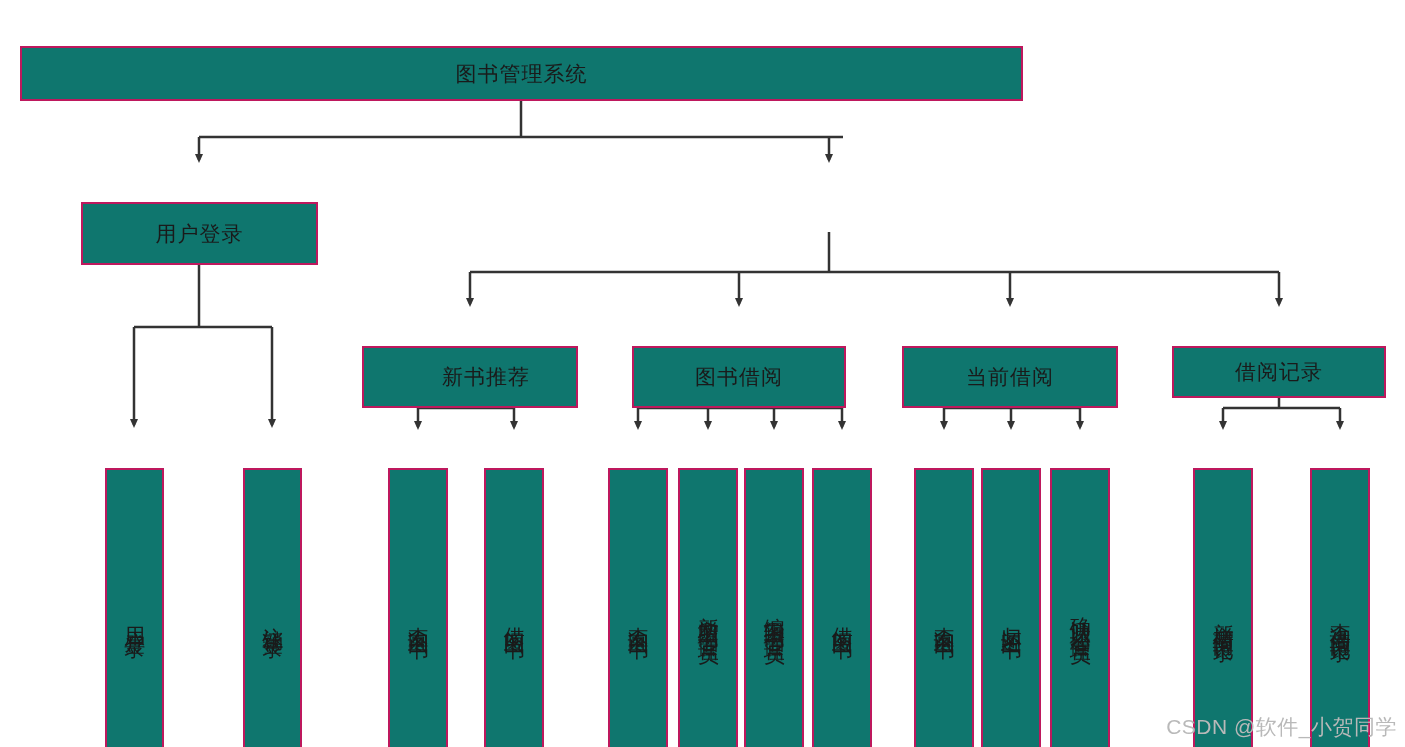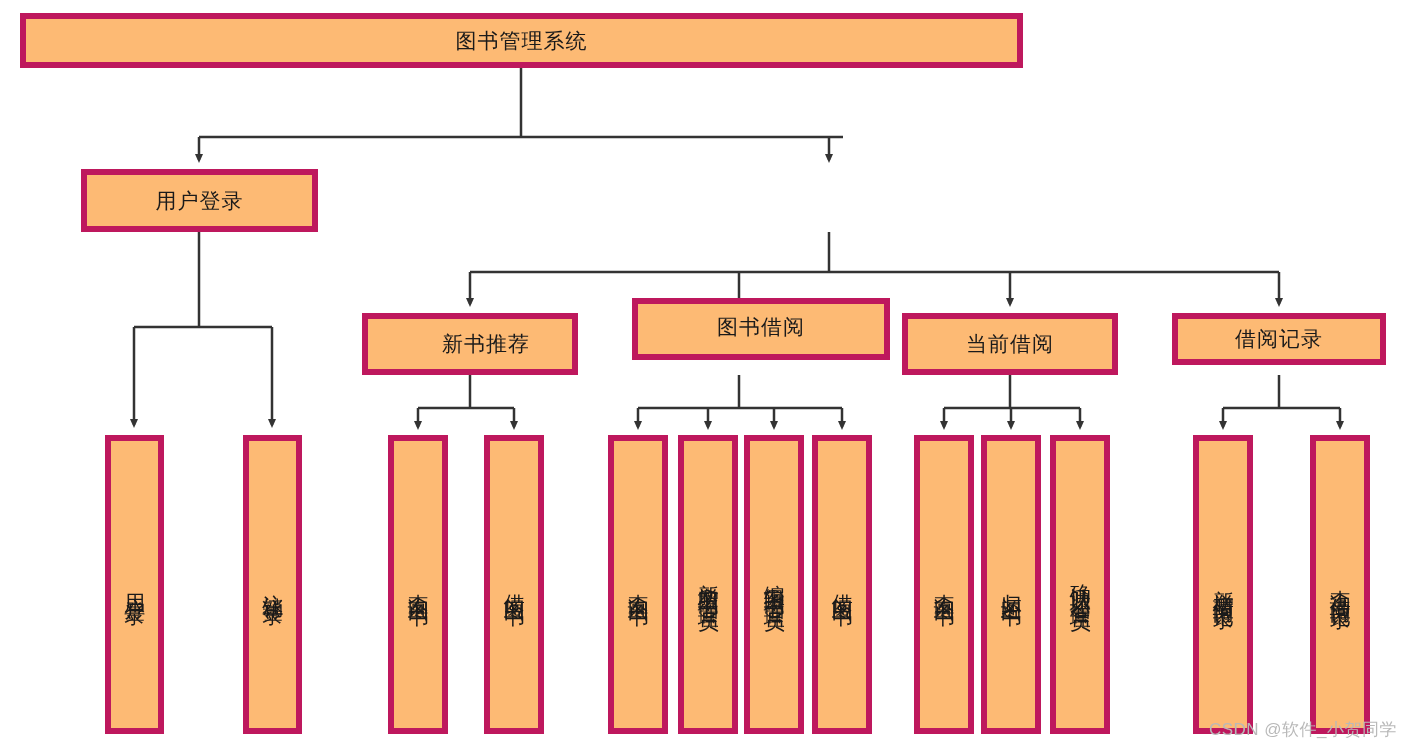--- a/index.html
+++ b/index.html
@@ -21,26 +21,27 @@
     position: absolute;
     left: 0;
     top: 0;
     width: 1405px;
     height: 747px;
     pointer-events: none;
   }
   .node {
     position: absolute;
     box-sizing: border-box;
-    background: #fdba74;
-    border: 6px solid #be185d;
+    background: #0f766e;
+    border: 2px solid #be185d;
     display: flex;
     align-items: center;
     justify-content: center;
     color: #1a1a1a;
+    margin-top: 33px;
   }
   .node-h {
     font-size: 21px;
     letter-spacing: 1px;
     line-height: 1.2;
     white-space: nowrap;
   }
   .node-v {
     writing-mode: vertical-rl;
     text-orientation: upright;
@@ -52,21 +53,21 @@
     text-align: center;
   }
   .node-v .vtext {
     writing-mode: vertical-rl;
     text-orientation: upright;
   }
   .watermark {
     position: absolute;
     right: 8px;
     bottom: 6px;
-    font-size: 17px;
+    font-size: 21px;
     color: #b9b9b9;
     letter-spacing: 0.5px;
     white-space: nowrap;
   }
 </style>
 </head>
 <body>
 
 <div id="canvas">
 
@@ -124,21 +125,21 @@
     <span>图书管理系统</span>
   </div>
 
   <div class="node node-h" style="left:81px; top:169px; width:237px; height:63px;">
     <span>用户登录</span>
   </div>
 
   <div class="node node-h" style="left:362px; top:313px; width:216px; height:62px;padding-left:32px;">
     <span>新书推荐</span>
   </div>
-  <div class="node node-h" style="left:632px; top:298px; width:258px; height:62px;font-family:Liberation Mono, monospace;">
+  <div class="node node-h" style="left:632px; top:313px; width:214px; height:62px;">
     <span>图书借阅</span>
   </div>
   <div class="node node-h" style="left:902px; top:313px; width:216px; height:62px;">
     <span>当前借阅</span>
   </div>
   <div class="node node-h" style="left:1172px; top:313px; width:214px; height:52px;">
     <span>借阅记录</span>
   </div>
 
   <div class="node node-v" style="left:105px; top:435px; width:59px; height:299px;">

